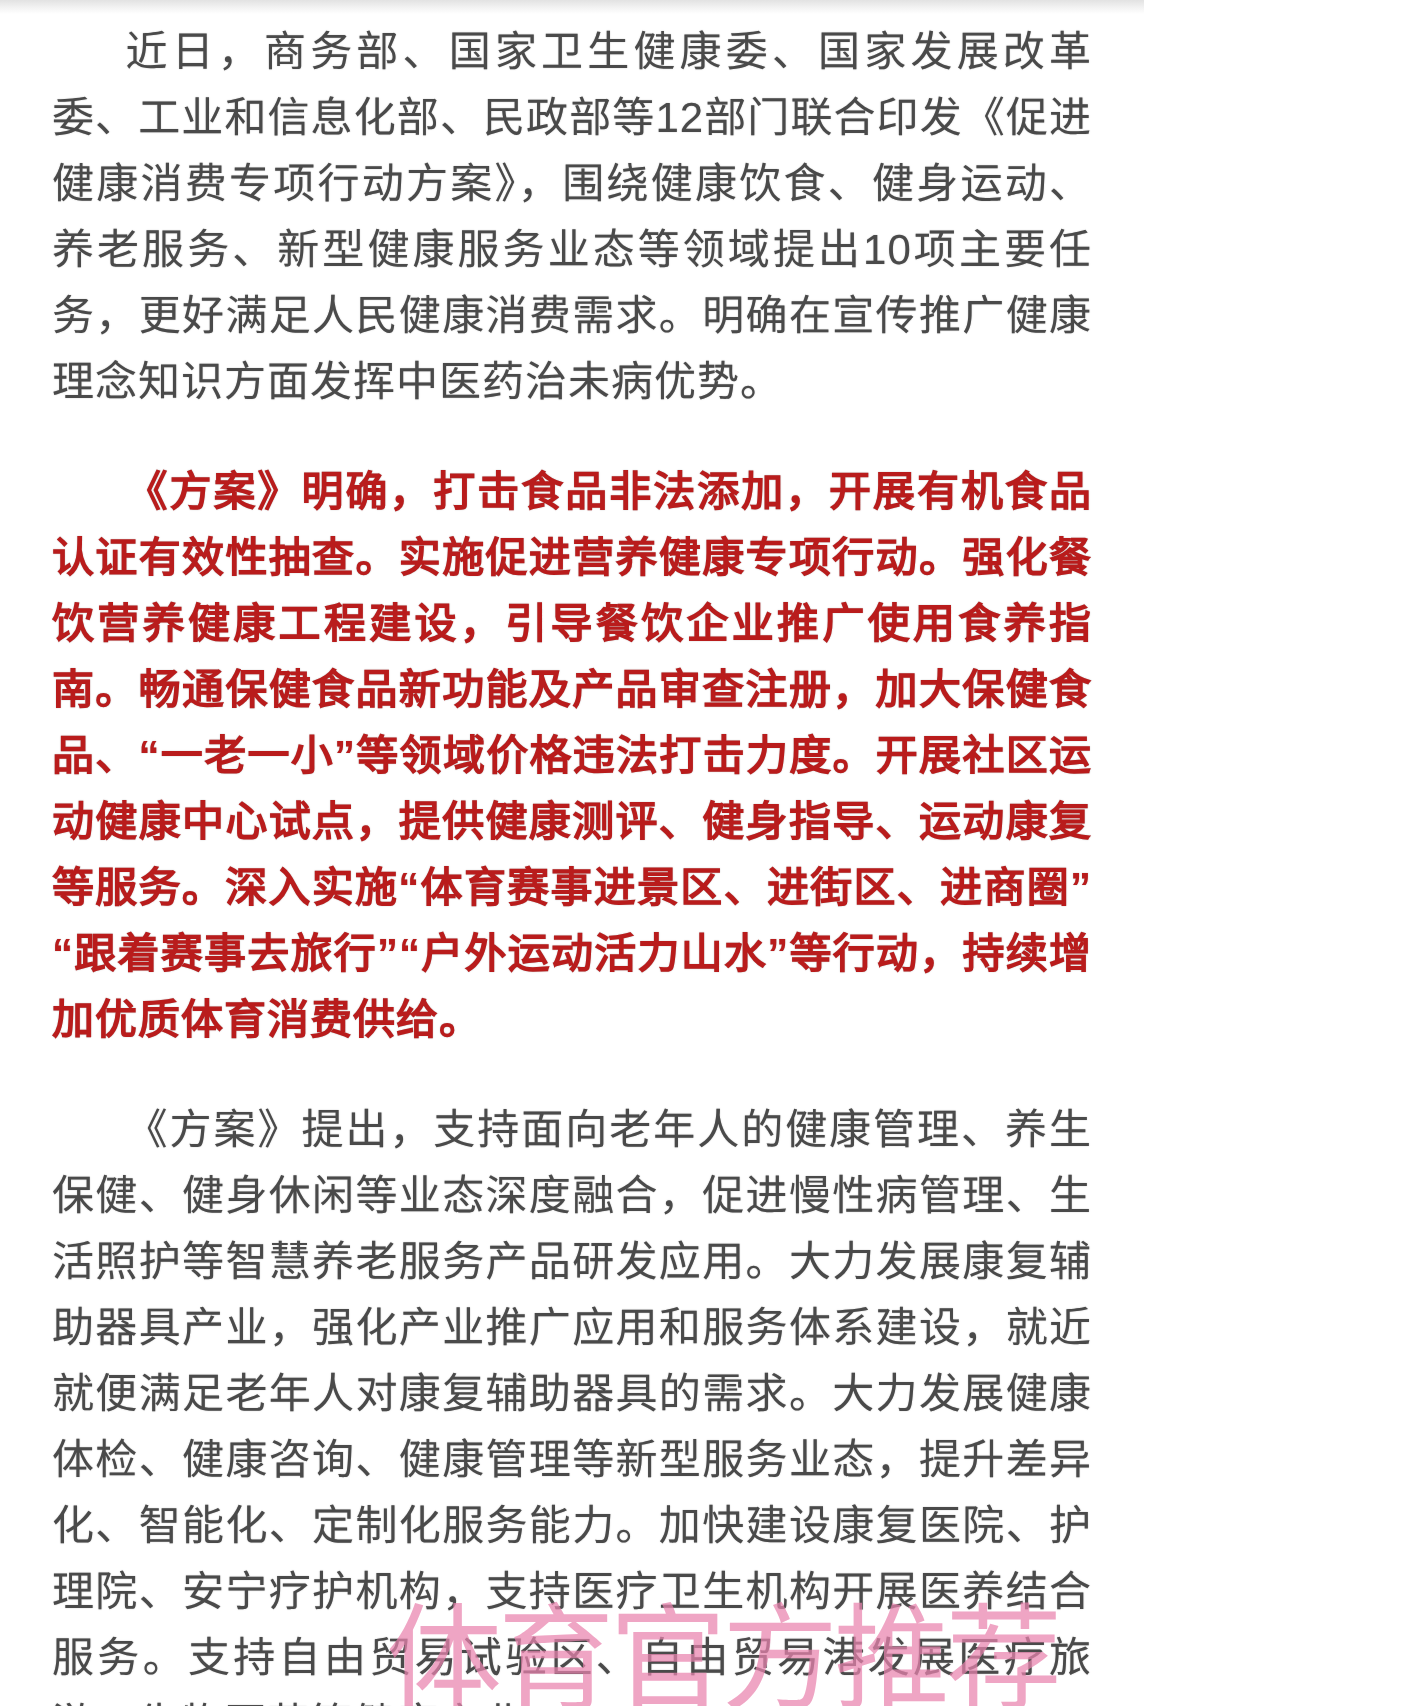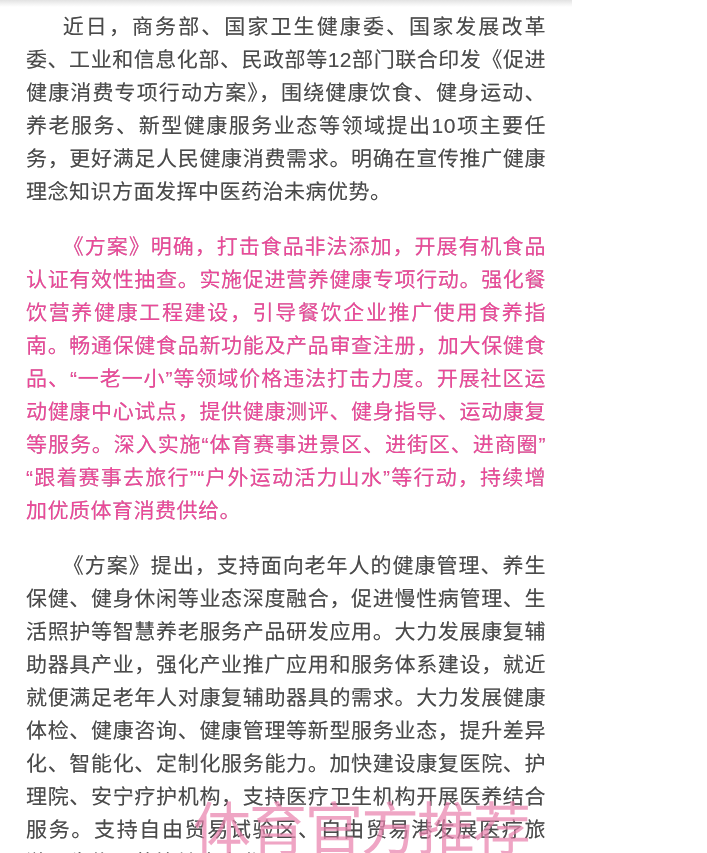--- a/index.html
+++ b/index.html
@@ -67,20 +67,20 @@
 </style>
 </head>
 <body>
 
 <div class="page">
 
   <div class="top-edge"></div>
 
   <article class="article">
     <p style="color: rgb(74, 74, 74);">近日，商务部、国家卫生健康委、国家发展改革委、工业和信息化部、民政部等12部门联合印发《促进健康消费专项行动方案》，围绕健康饮食、健身运动、养老服务、新型健康服务业态等领域提出10项主要任务，更好满足人民健康消费需求。明确在宣传推广健康理念知识方面发挥中医药治未病优势。</p>
-    <p style="color: #ec4899;">《方案》明确，打击食品非法添加，开展有机食品认证有效性抽查。实施促进营养健康专项行动。强化餐饮营养健康工程建设，引导餐饮企业推广使用食养指南。畅通保健食品新功能及产品审查注册，加大保健食品、“一老一小”等领域价格违法打击力度。开展社区运动健康中心试点，提供健康测评、健身指导、运动康复等服务。深入实施“体育赛事进景区、进街区、进商圈”“跟着赛事去旅行”“户外运动活力山水”等行动，持续增加优质体育消费供给。</p>
+    <p style="color: #b91c1c; font-weight: bold;">《方案》明确，打击食品非法添加，开展有机食品认证有效性抽查。实施促进营养健康专项行动。强化餐饮营养健康工程建设，引导餐饮企业推广使用食养指南。畅通保健食品新功能及产品审查注册，加大保健食品、“一老一小”等领域价格违法打击力度。开展社区运动健康中心试点，提供健康测评、健身指导、运动康复等服务。深入实施“体育赛事进景区、进街区、进商圈”“跟着赛事去旅行”“户外运动活力山水”等行动，持续增加优质体育消费供给。</p>
     <p style="color: rgb(74, 74, 74);">《方案》提出，支持面向老年人的健康管理、养生保健、健身休闲等业态深度融合，促进慢性病管理、生活照护等智慧养老服务产品研发应用。大力发展康复辅助器具产业，强化产业推广应用和服务体系建设，就近就便满足老年人对康复辅助器具的需求。大力发展健康体检、健康咨询、健康管理等新型服务业态，提升差异化、智能化、定制化服务能力。加快建设康复医院、护理院、安宁疗护机构，支持医疗卫生机构开展医养结合服务。支持自由贸易试验区、自由贸易港发展医疗旅游、生物医药等健康产业。</p>
 
   </article>
 
   <div class="watermark" style="color: rgb(233, 131, 174);">体育官方推荐</div>
 
 </div>
 
 </body></html>

